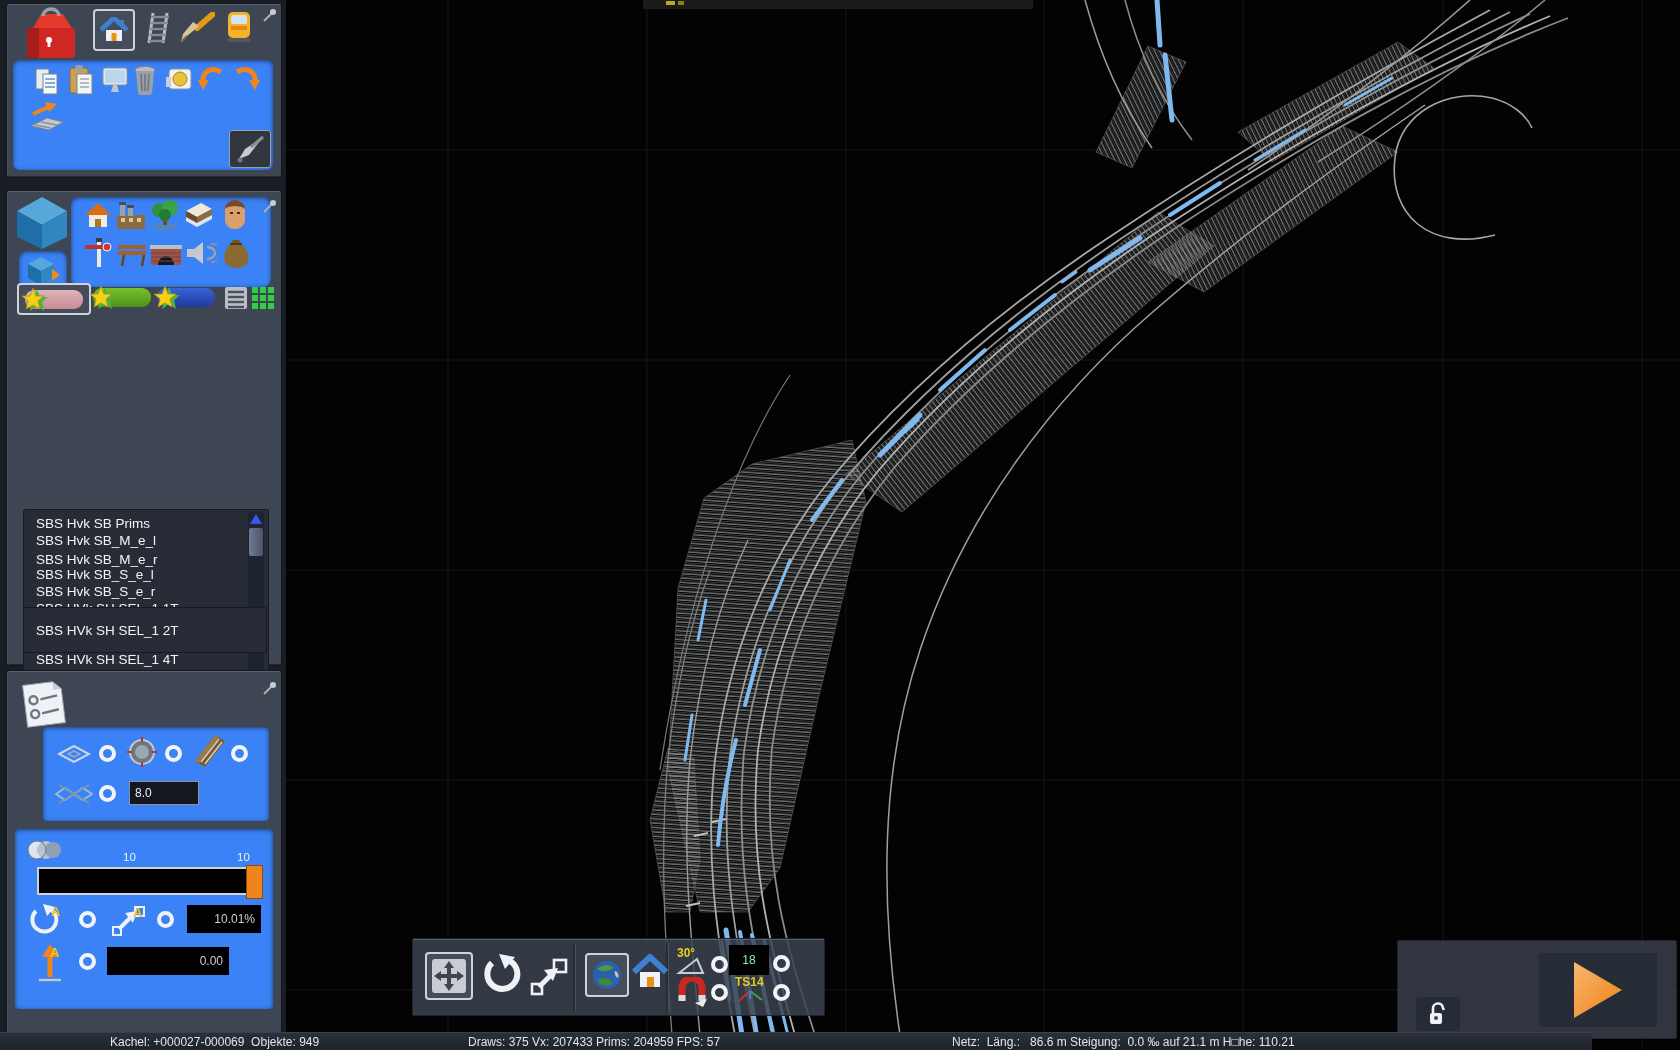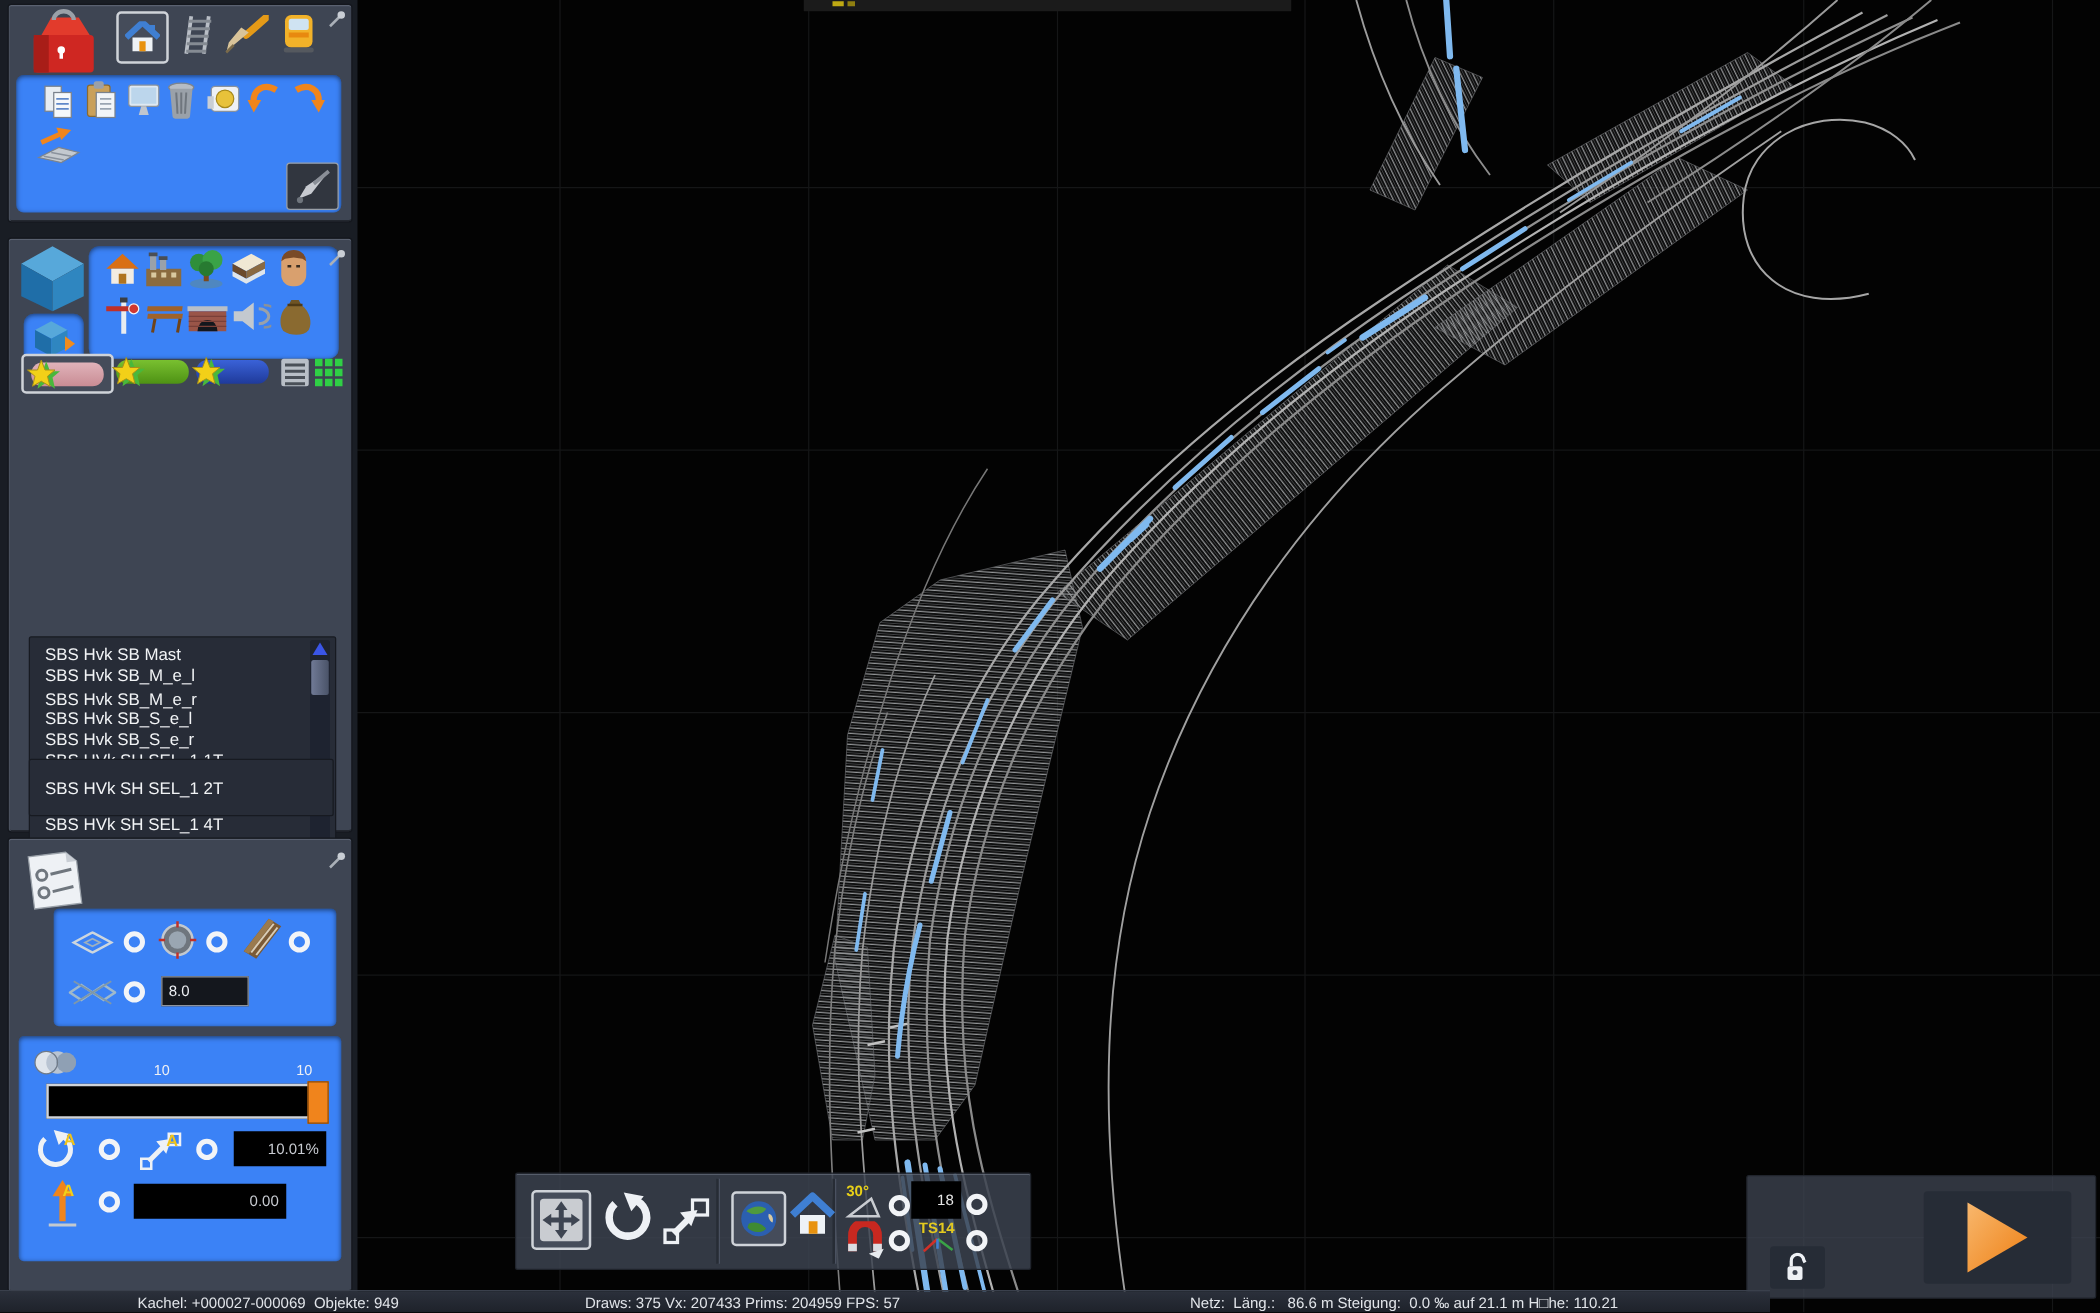--- a/index.html
+++ b/index.html
@@ -14,21 +14,21 @@
   .iconbtn{position:absolute;display:flex;align-items:center;justify-content:center;}
   .radio{position:absolute;width:9px;height:9px;border:4px solid #f2f4f7;border-radius:50%;background:transparent;}
   .blackfield{position:absolute;background:#000;color:#c9ccd2;font-size:12px;display:flex;align-items:center;
               justify-content:flex-end;padding:0 6px;box-sizing:border-box;}
   .list{position:absolute;left:16px;top:318px;width:244px;height:284px;background:#272c37;border:1px solid #171a21;
         border-radius:2px;color:#f2f4f6;font-size:13.5px;overflow:hidden;}
   .listrow{position:absolute;left:12px;white-space:nowrap;}
   .scrolltrack{position:absolute;right:4px;top:2px;width:16px;height:278px;background:#1e2330;border-radius:2px;}
   .tri-up{width:0;height:0;border-left:6px solid transparent;border-right:6px solid transparent;border-bottom:10px solid #3a55e8;}
   .tri-down{width:0;height:0;border-left:6px solid transparent;border-right:6px solid transparent;border-top:10px solid #3a55e8;}
-  .statusbar{position:absolute;left:0;top:1032px;width:1416px;height:18px;
+  .statusbar{position:absolute;left:0;top:1032px;width:1592px;height:18px;
              background:linear-gradient(#2b303b,#1d2129);border-top:1px solid #3a404c;
              color:#e2e5ea;font-size:12px;}
   .statusbar span{position:absolute;top:2px;white-space:pre;}
   .divider{position:absolute;width:2px;background:#272c35;box-shadow:1px 0 0 #4a5160;}
   .starbar{border-radius:9px;width:58px;height:19px;position:relative;}
   .lbl10{position:absolute;color:#eef0f4;font-size:11.5px;}
   svg{display:block;}
 </style>
 </head>
 <body>
@@ -439,21 +439,21 @@
             <rect x="9" y="10" width="6" height="6"></rect>
             <rect x="17" y="10" width="6" height="6"></rect>
           <rect x="1" y="18" width="6" height="6"></rect>
             <rect x="9" y="18" width="6" height="6"></rect>
             <rect x="17" y="18" width="6" height="6"></rect>
         </g>
       </svg>
     </div>
 
     <div class="list">
-      <div class="listrow" style="top:6px">SBS Hvk SB Mast</div>
+      <div class="listrow" style="top:6px">SBS Hvk SB Prims</div>
       <div class="listrow" style="top:23px">SBS Hvk SB_M_e_l</div>
       <div class="listrow" style="top:42px">SBS Hvk SB_M_e_r</div>
       <div class="listrow" style="top:57px">SBS Hvk SB_S_e_l</div>
       <div class="listrow" style="top:74px">SBS Hvk SB_S_e_r</div>
       <div class="listrow" style="top:91px">SBS HVk SH SEL_1 1T</div>
       <div class="listrow" style="top:108px">SBS HVk SH SEL_1 2T</div>
       <div class="listrow" style="top:125px">SBS HVk SH SEL_1 3T</div>
       <div class="listrow" style="top:142px">SBS HVk SH SEL_1 4T</div>
       <div class="listrow" style="top:159px">SBS HVk SH SEL_1 5T</div>
       <div class="listrow" style="top:176px">SBS HVk SH SEL_1 Mast 1T</div>
@@ -622,21 +622,21 @@
       </svg>
     </div>
 
     <div class="iconbtn" style="left:262px;top:6px">
       <svg width="34" height="32" viewBox="0 0 34 32">
         <text x="2" y="12" font-size="12" font-weight="bold" fill="#e8d018" font-family="Liberation Sans,sans-serif">30°</text>
         <polygon points="4,28 28,28 22,14" fill="none" stroke="#c9ccd1" stroke-width="2"></polygon>
       </svg>
     </div>
     <div class="radio" style="left:298px;top:17px"></div>
-    <div class="blackfield" style="left:316px;top:6px;width:40px;height:30px;justify-content:flex-end;color:#e5e5e5">
+    <div class="blackfield" style="left:316px;top:6px;width:40px;height:30px;justify-content:center;color:#86efac">
       <span>18</span>
     </div>
     <div class="radio" style="left:360px;top:16px"></div>
 
     <div class="iconbtn" style="left:262px;top:38px">
       <svg width="34" height="30" viewBox="0 0 34 30">
         <path d="M7,24 V11 a10,10 0 0 1 20,0 V24" fill="none" stroke="#c82820" stroke-width="7"></path>
         <rect x="3.5" y="18" width="7" height="6" fill="#d9dde2"></rect>
           <rect x="23.5" y="18" width="7" height="6" fill="#d9dde2"></rect>
         <polygon points="20,26 32,22 28,30" fill="#e8ecf0"></polygon>

